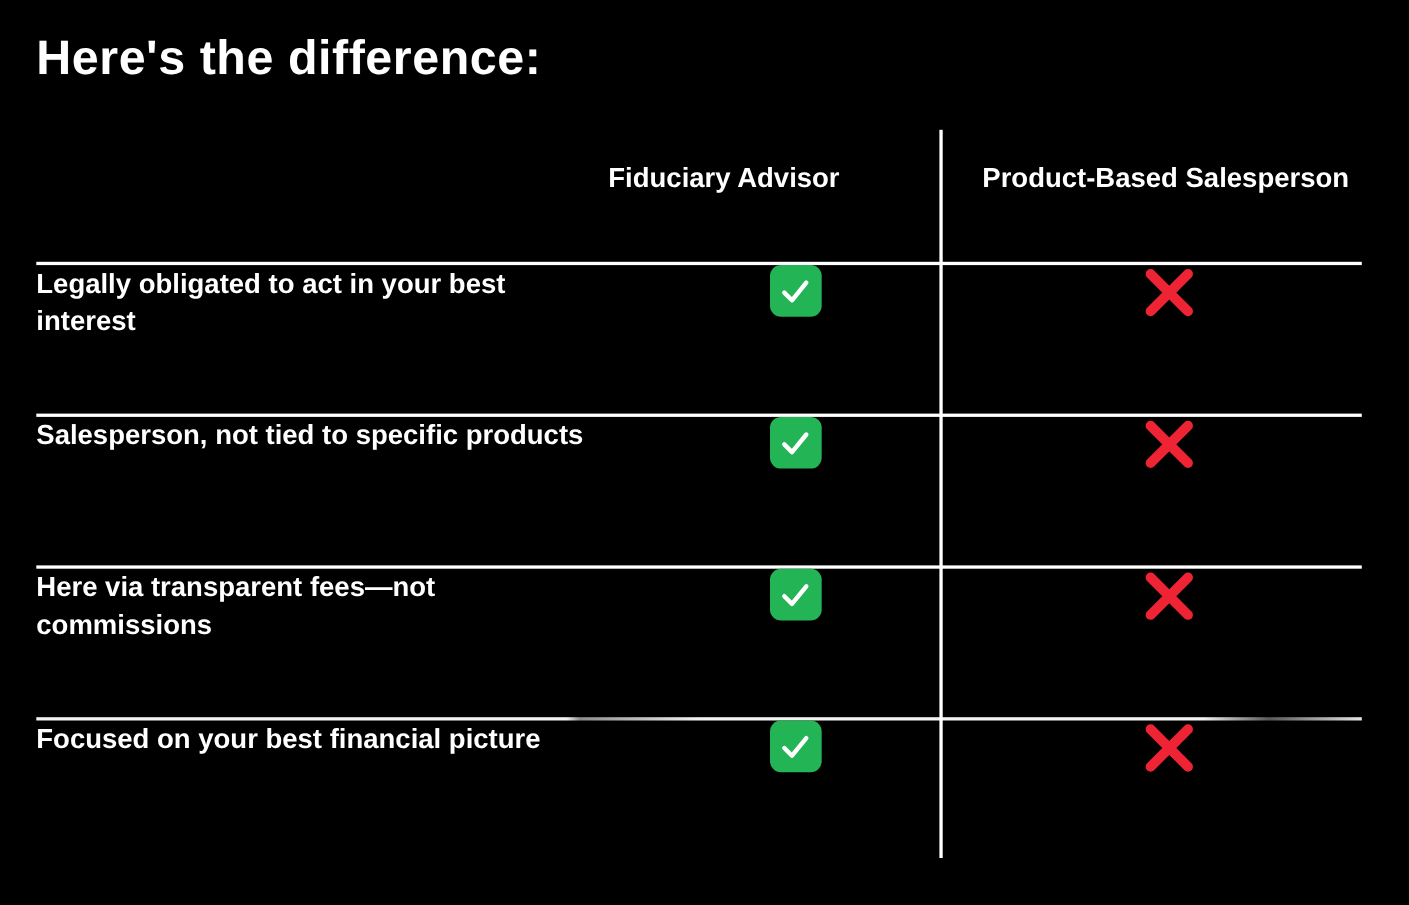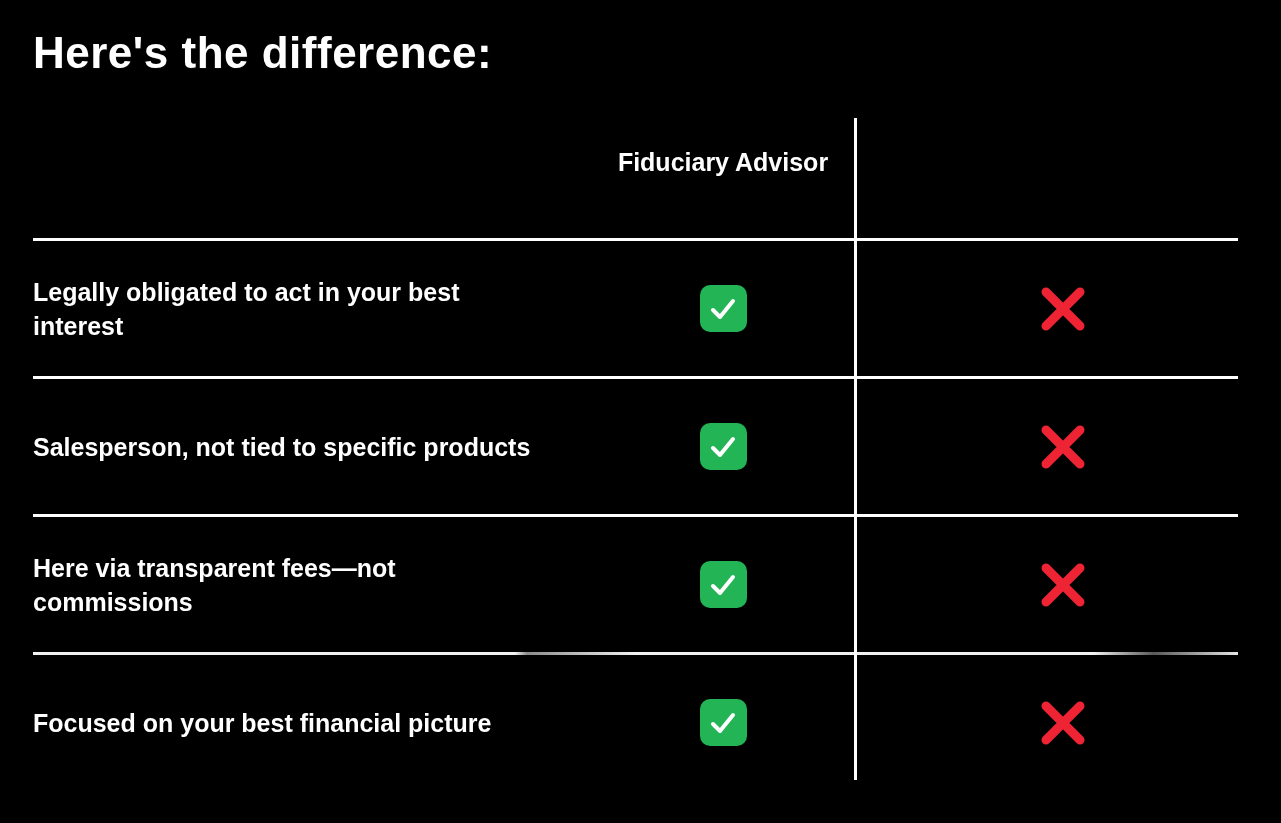--- a/index.html
+++ b/index.html
@@ -47,21 +47,21 @@
     align-items: flex-start;
     height: 108px;
   }
   .col-label {
     width: 520px;
     flex: none;
   }
   .col-mark {
     width: 340px;
     flex: none;
-    text-align: center;
+    text-align: left;
   }
   .col-head {
     font-size: 25px;
     font-weight: bold;
     line-height: 1.32;
     color: #ffffff;
     padding-top: 16px;
     text-shadow: 0 0 1px #000;
   }
 
@@ -76,21 +76,21 @@
         rgba(255,255,255,0.95) 40%,
         rgba(255,255,255,0.55) 41%,
         rgba(255,255,255,0.95) 50%,
         rgba(255,255,255,0.95) 88%,
         rgba(255,255,255,0.35) 93%,
         rgba(255,255,255,0.9) 100%);
   }
 
   .data-row {
     display: flex;
-    align-items: center;
+    align-items: flex-start;
     height: 135px;
     position: relative;
   }
   .row-text {
     width: 520px;
     flex: none;
     font-size: 25px;
     font-weight: bold;
     line-height: 1.36;
     color: #ffffff;
@@ -134,20 +134,21 @@
 
 <div class="page">
 
   <div class="title">Here's the difference:</div>
 
   <div class="table">
 
     <div class="header-row">
       <div class="col-label col-head"></div>
       <div class="col-mark col-head">Fiduciary Advisor</div>
+      <div class="col-mark col-head">Product-Based Salesperson</div>
     </div>
 
     <div class="rule"></div>
 
     <div class="data-row">
       <div class="row-text">Legally obligated to act in your best interest</div>
       <div class="cell">
         <span class="check-box">
           <svg width="32" height="32" viewBox="0 0 32 32">
               <path d="M6 17 L13 24 L26 8" fill="none" stroke="#ffffff" stroke-width="4" stroke-linecap="round" stroke-linejoin="round"></path>

